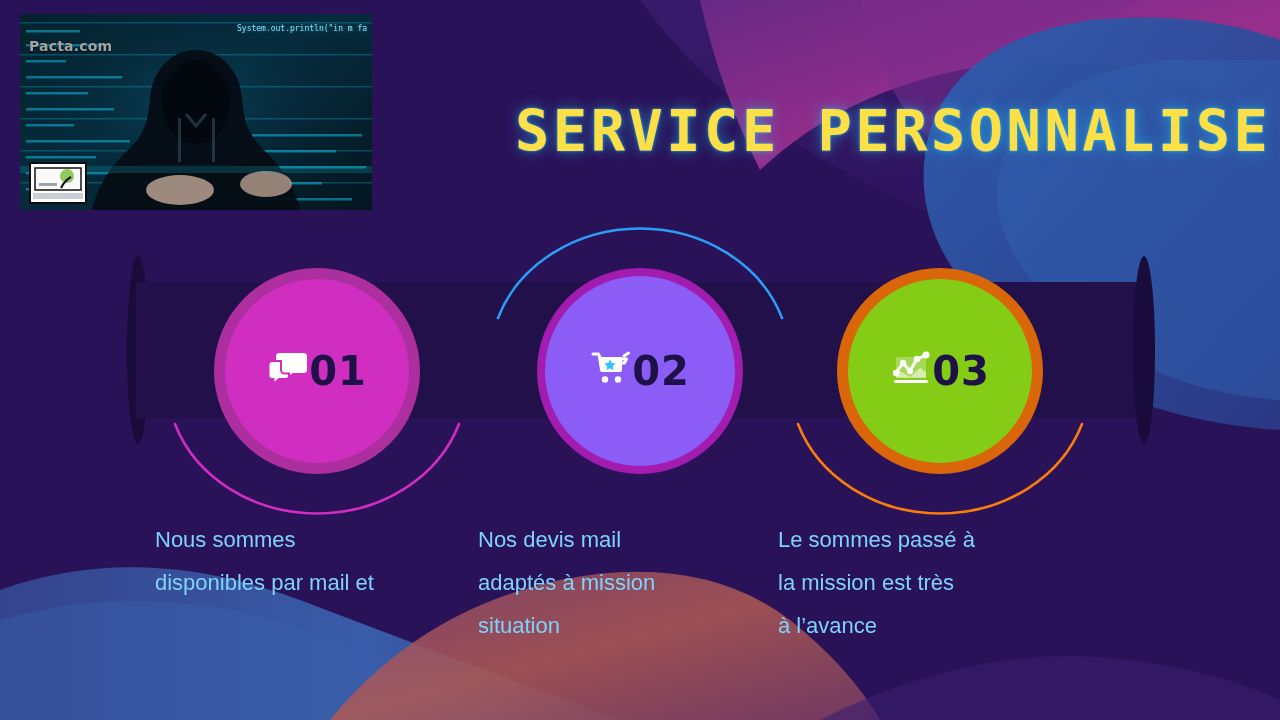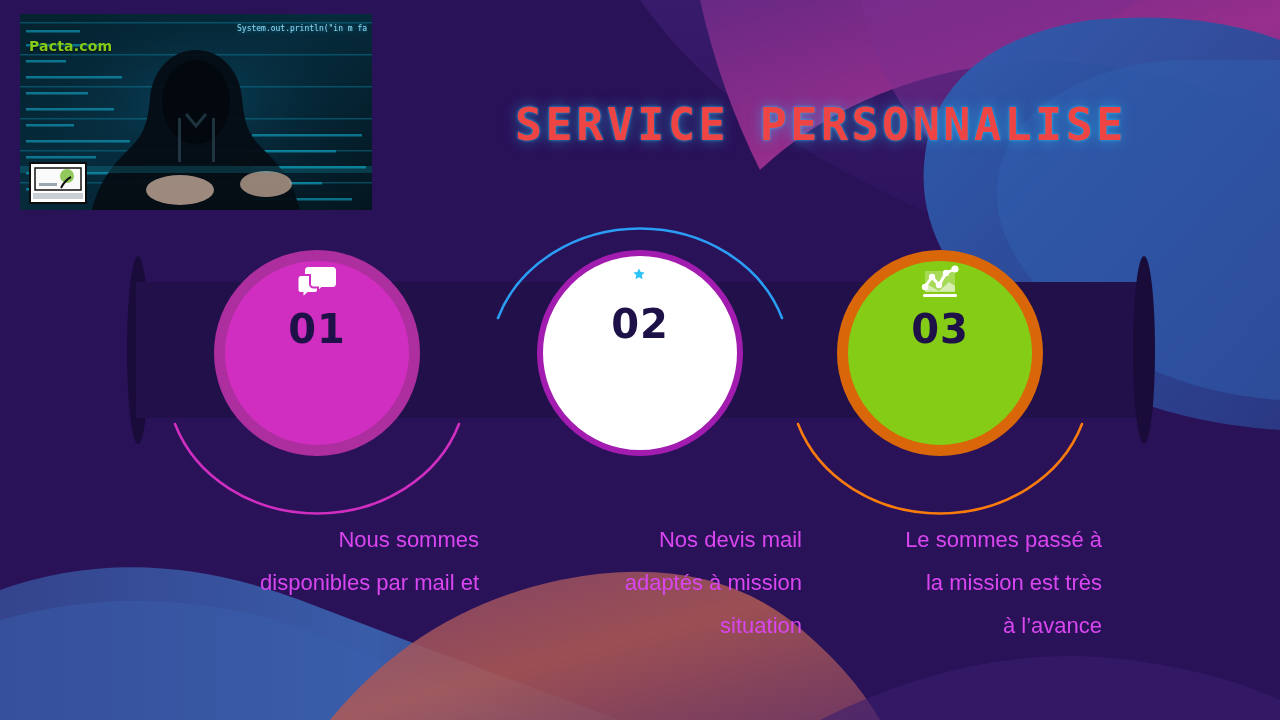--- a/index.html
+++ b/index.html
@@ -28,21 +28,21 @@
     overflow: hidden;
     background: #061018;
   }
   #thumb .photo { position: absolute; inset: 0; }
   #thumb-label {
     position: absolute;
     left: 9px; top: 24px;
     font-family: "DejaVu Sans", sans-serif;
     font-weight: bold;
     font-size: 14px;
-    color: #84cc16;
+    color: #a3a3a3;
     letter-spacing: .2px;
     text-shadow: 0 1px 2px rgba(0,0,0,.8);
   }
   #thumb-code {
     position: absolute;
     right: 5px; top: 8px;
     width: 130px;
     font-family: "DejaVu Sans Mono", monospace;
     font-size: 8px;
     line-height: 13px;
@@ -62,23 +62,23 @@
   }
 
   
   #title {
     position: absolute;
     left: 515px;
     top: 98px;
     width: 650px;
     font-family: "DejaVu Sans Mono", monospace;
     font-weight: bold;
-    font-size: 45px;
+    font-size: 57px;
     letter-spacing: 3.5px;
-    color: #ef4444;
+    color: #fde047;
     white-space: nowrap;
     text-shadow: 0 0 14px rgba(35,198,251,.55), 0 0 3px rgba(35,198,251,.8);
   }
 
   
   #tube {
     position: absolute;
     left: 136px; top: 282px;
     width: 1008px; height: 136px;
     background: #21104a;
@@ -109,57 +109,58 @@
     left: 0;
     width: 300px;
     height: 130px;
   }
   .arc.above { top: 192px; }
   .arc.below { top: 420px; }
 
   .circle {
     position: absolute;
     left: 50%;
-    top: 250px;
+    top: 268px;
     width: 206px; height: 206px;
     margin-left: -103px;
     border-radius: 50%;
     box-sizing: border-box;
     display: flex;
-    flex-direction: column;
+    flex-direction: row;
     align-items: center;
+    justify-content: center;
   }
   .circle .icon {
     width: 42px; height: 42px;
     margin-bottom: 6px;
     display: block;
   }
   .circle .num {
     font-family: "DejaVu Sans", sans-serif;
     font-weight: bold;
     font-size: 40px;
     letter-spacing: 1px;
     color: #1d1148;
     line-height: 1;
   }
 
   #circle-1 { background: #d02ec0; border: 11px solid #ad2e9e; }
-  #circle-2 { background: #ffffff; border: 6px solid #a21caf; }
+  #circle-2 { background: #8b5cf6; border: 8px solid #a21caf; }
   #circle-3 { background: #84cc16; border: 11px solid #d9670a; }
 
   .caption {
     position: absolute;
     left: -12px;
     top: 518px;
     width: 324px;
-    text-align: right;
+    text-align: left;
     font-family: "Liberation Sans", sans-serif;
     font-size: 22px;
     line-height: 43px;
-    color: #d946ef;
+    color: #7dd3fc;
   }
   .caption span { display: block; }
 </style>
 </head>
 <body>
 
 <div id="slide">
 
   <div class="bg-layer">
     <svg width="1280" height="720" viewBox="0 0 1280 720" xmlns="http://www.w3.org/2000/svg">

